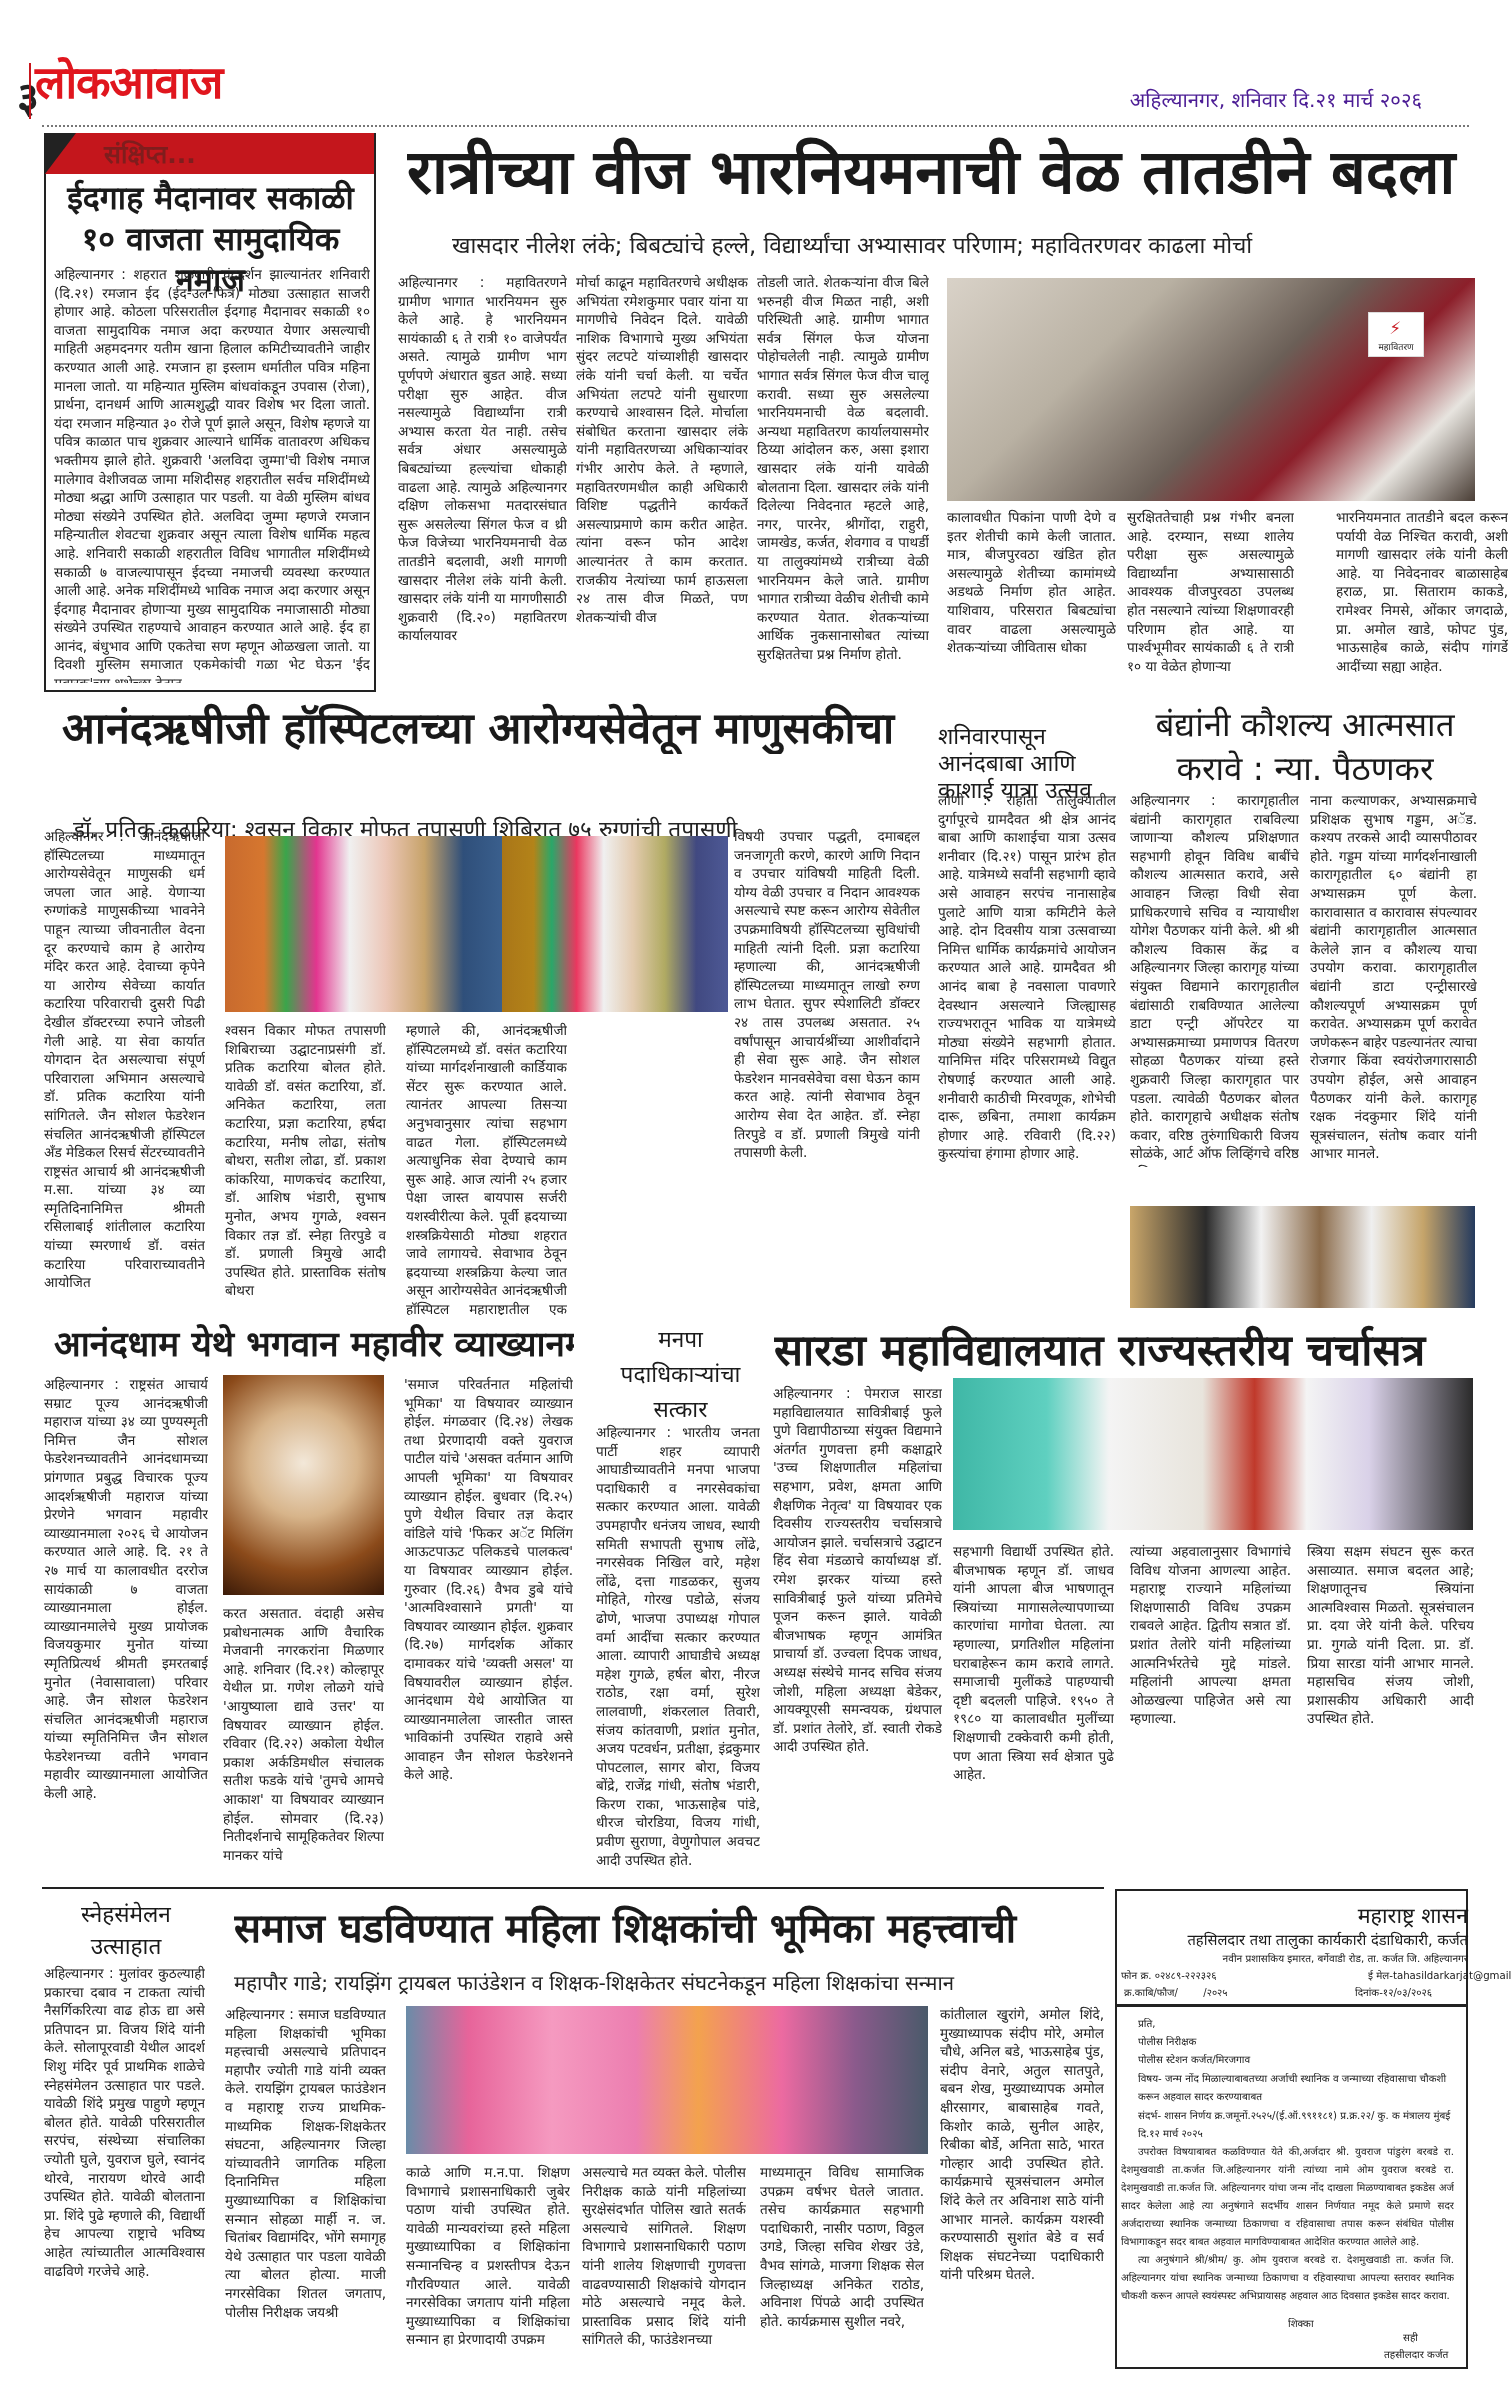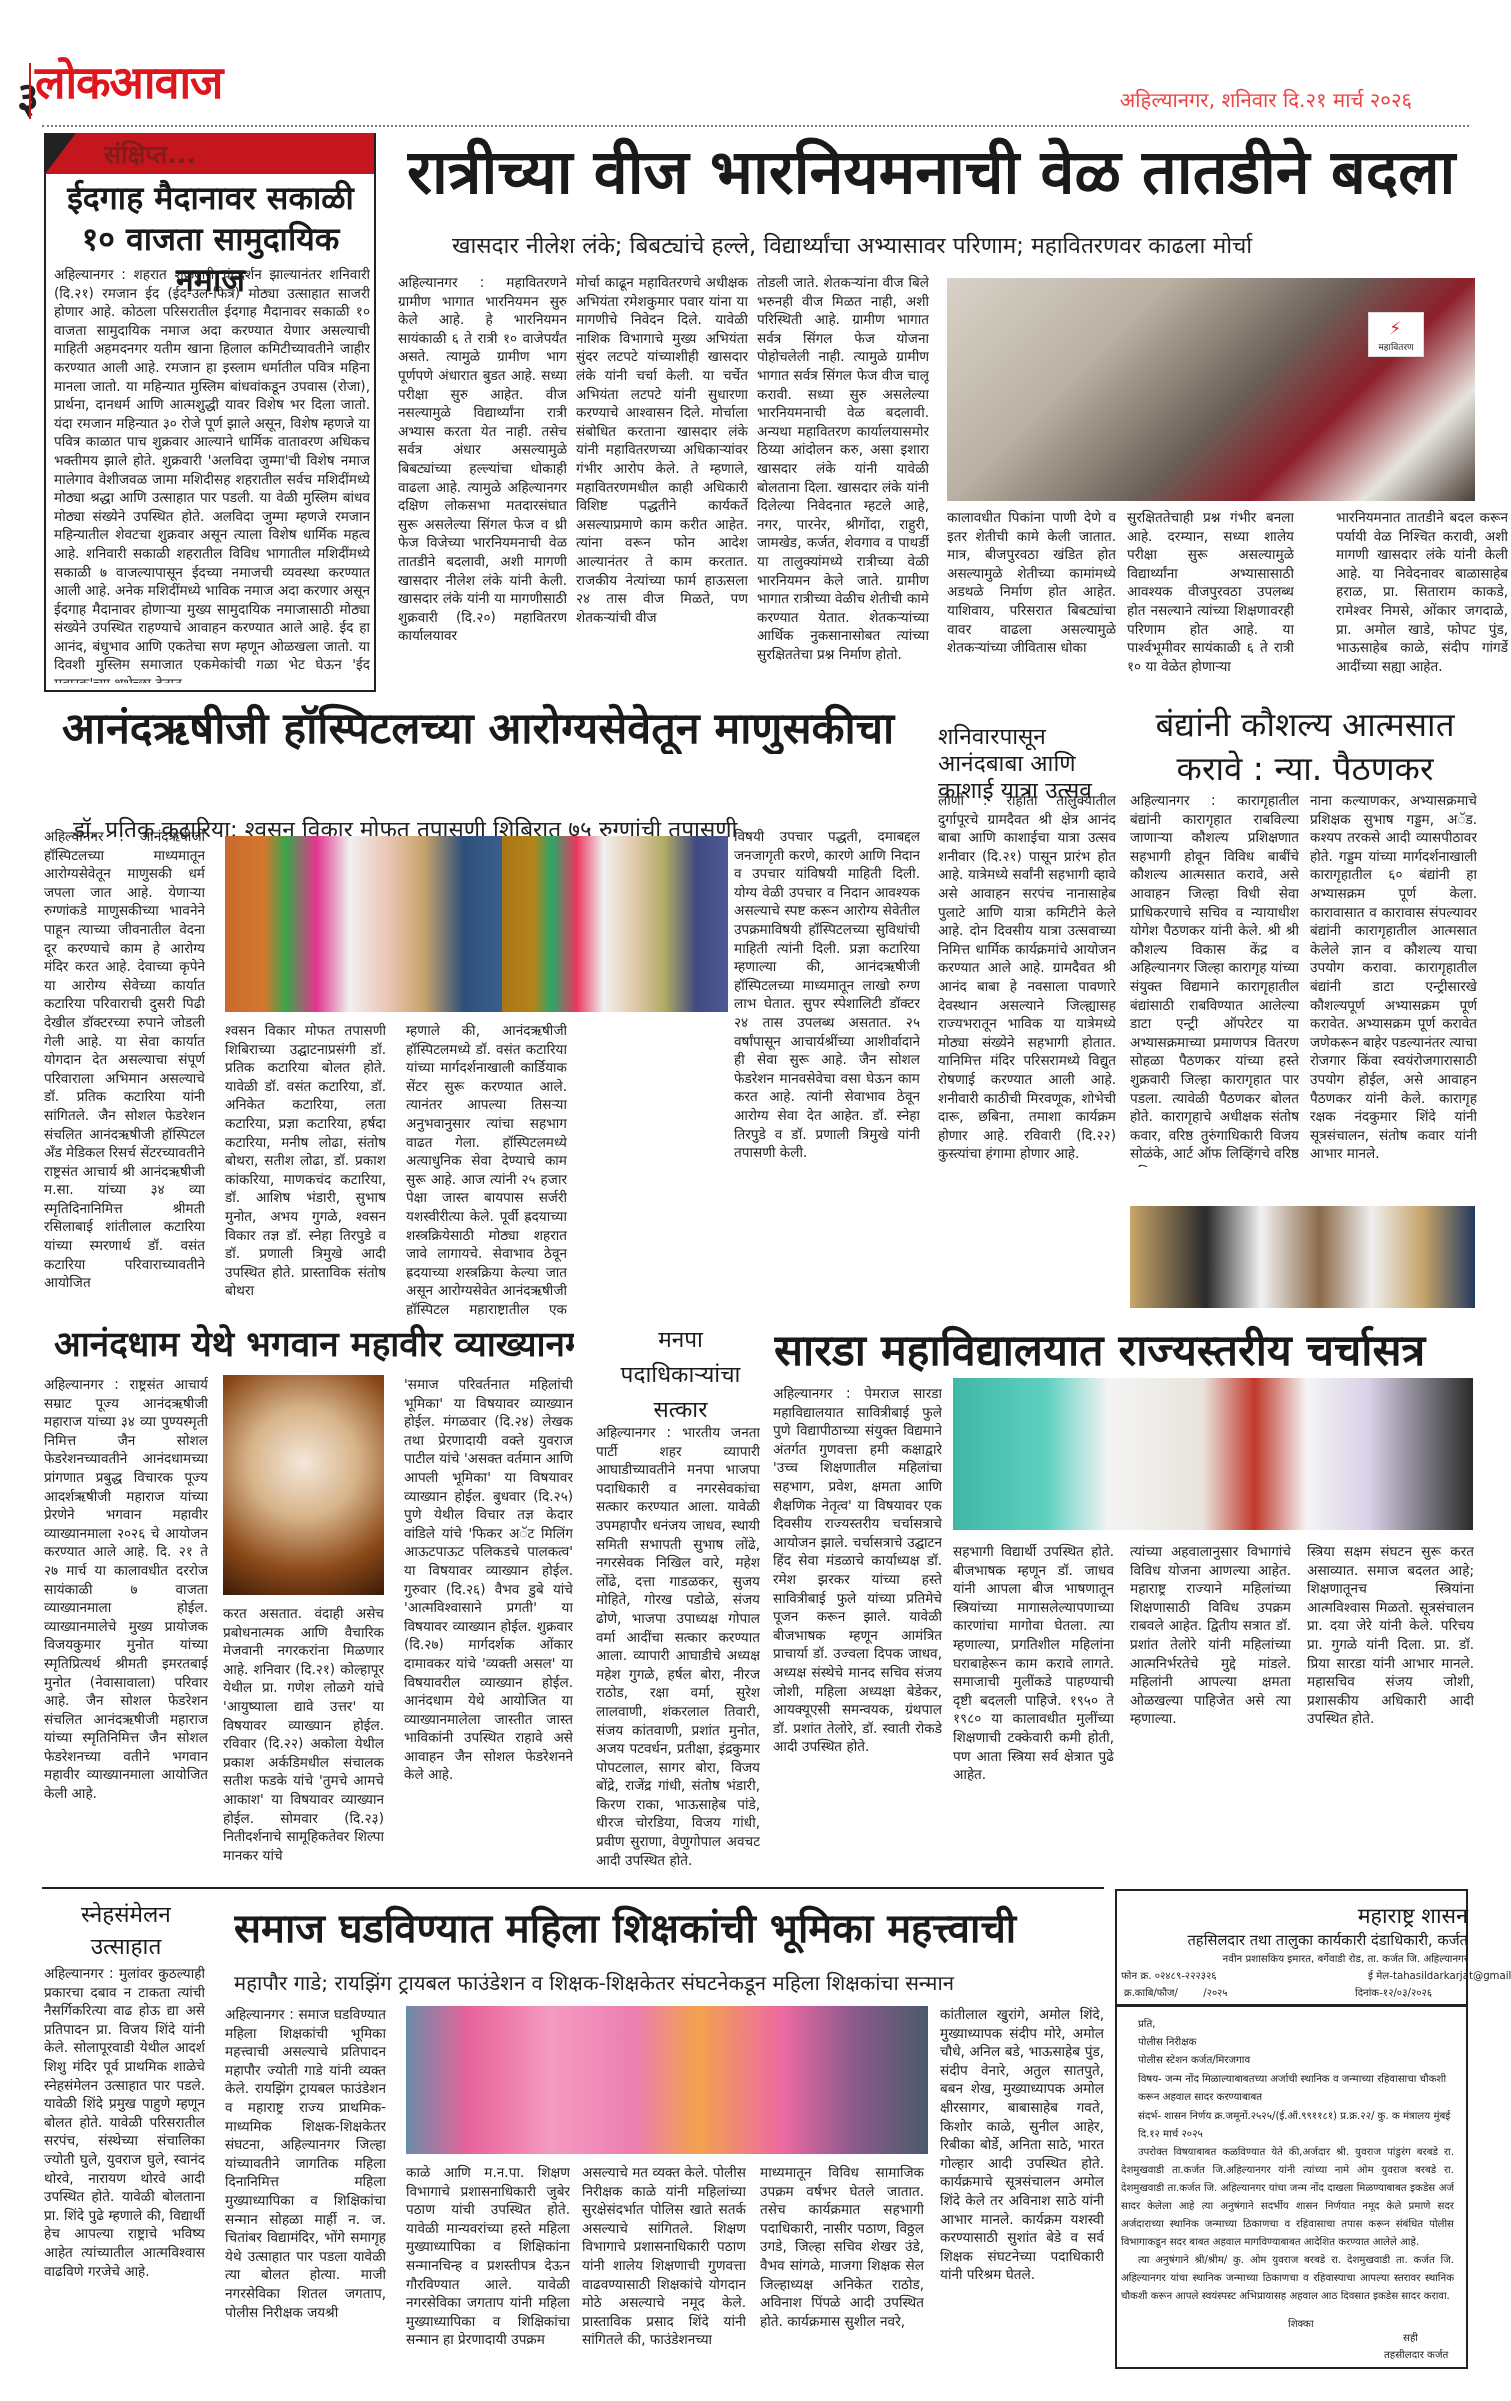--- a/index.html
+++ b/index.html
@@ -1,21 +1,21 @@
 <!DOCTYPE html>
 <html style="font-size:9px"><head>
 <meta charset="utf-8">
 <style>
   html, body { margin:0; padding:0; background:#ffffff; }
   body { width:1512px; height:2401px; position:relative; overflow:hidden; font-family:"DejaVu Sans", sans-serif; color:#1a1a1a; }
   .abs { position:absolute; }
   .masthead-num { left:17px; top:67px; font-size:42px; font-weight:bold; color:#222; }
   .masthead-bar { left:29px; top:63px; width:1.7px; height:56px; background:#c8161d; }
   .masthead-logo { left:35px; top:50px; font-size:45px; font-weight:bold; color:#e0161e; letter-spacing:-1.1px; }
-  .masthead-date { right:100px; top:85px; font-size:20.3px; color:#ef4444; }
+  .masthead-date { right:90px; top:85px; font-size:20.3px; color:#4c1d95; }
   .dotline { left:42px; top:125px; width:1427px; height:0; border-top:2.8px dotted #777; }
   .solidline { height:2.3px; background:#222; }
 
   .brief-box { left:44px; top:133px; width:332px; height:559px; border:2.3px solid #222; box-sizing:border-box; }
   .brief-band { left:45px; top:133px; width:329px; height:41px; background:#c4161c; }
   .brief-band-corner { left:45px; top:133px; width:0; height:0; border-top:41px solid #222; border-right:31px solid transparent; }
   .brief-label { left:104px; top:136px; font-size:25px; font-weight:bold; color:#7f1d1d; }
   .brief-title { left:51px; top:178px; width:319px; text-align:center; font-size:32px; font-weight:bold; line-height:41px; }
   .body-text { font-size:13.6px; line-height:18.6px; text-align:justify; color:#222; overflow:hidden; }
 

